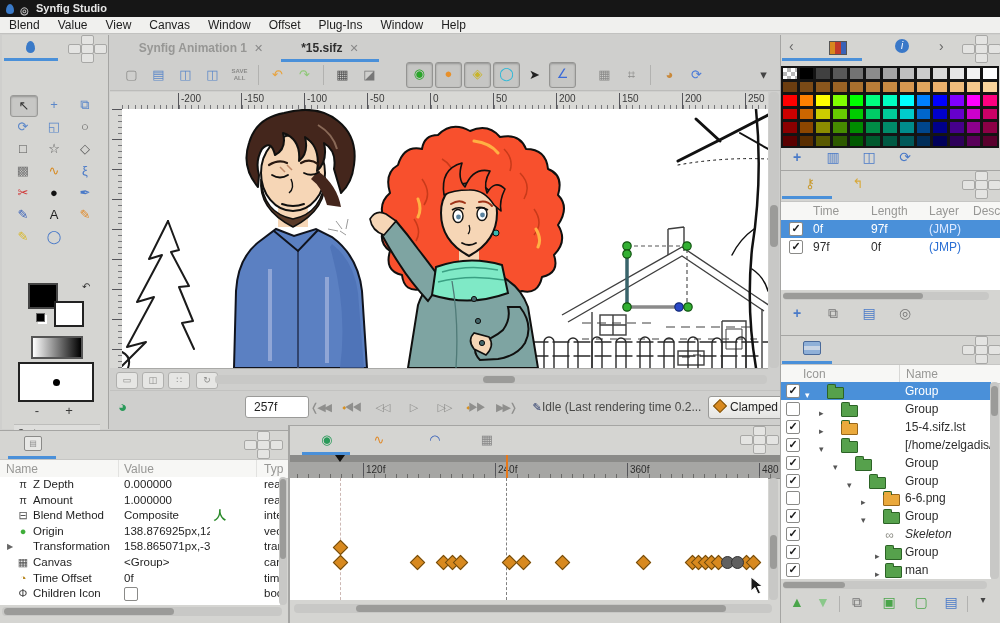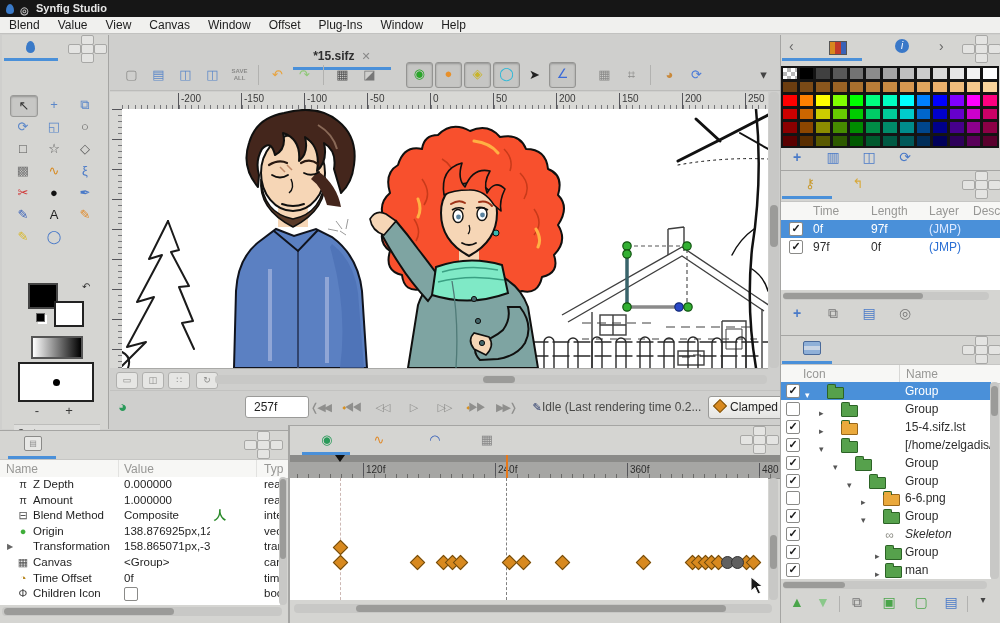--- a/index.html
+++ b/index.html
@@ -188,21 +188,24 @@
     <div id="reset-colors"></div>
     <div id="gradientbar"></div>
     <div id="widthbox">
         <i></i>
       </div>
     <div class="pm" style="left:28px;">-</div>
     <div class="pm" style="left:60px;">+</div>
     <div id="width-field">3.pt</div>
   </div>
 
-  <div class="ctab" style="left:293px;width:98px;color:#2e2e2e;border-bottom:3px solid #4a90d9;margin-top:8px;">
+  <div class="ctab" style="left:122px;width:158px;color:#979795;">
+    <span>Synfig Animation 1</span><span class="x">✕</span>
+  </div>
+  <div class="ctab" style="left:281px;width:98px;color:#2e2e2e;border-bottom:3px solid #4a90d9;">
     <span>*15.sifz</span><span class="x">✕</span>
   </div>
 
   <div id="cv-toolbar">
       <div class="tbtn" style="color: rgb(138, 138, 136);">▢</div>
       <div class="tbtn" style="color: rgb(91, 135, 201);">▤</div>
       <div class="tbtn" style="color: rgb(91, 135, 201);">◫</div>
       <div class="tbtn" style="color: rgb(91, 135, 201);">◫</div>
       <div class="tbtn txt">SAVE ALL</div>
       <div class="tsep"></div>

